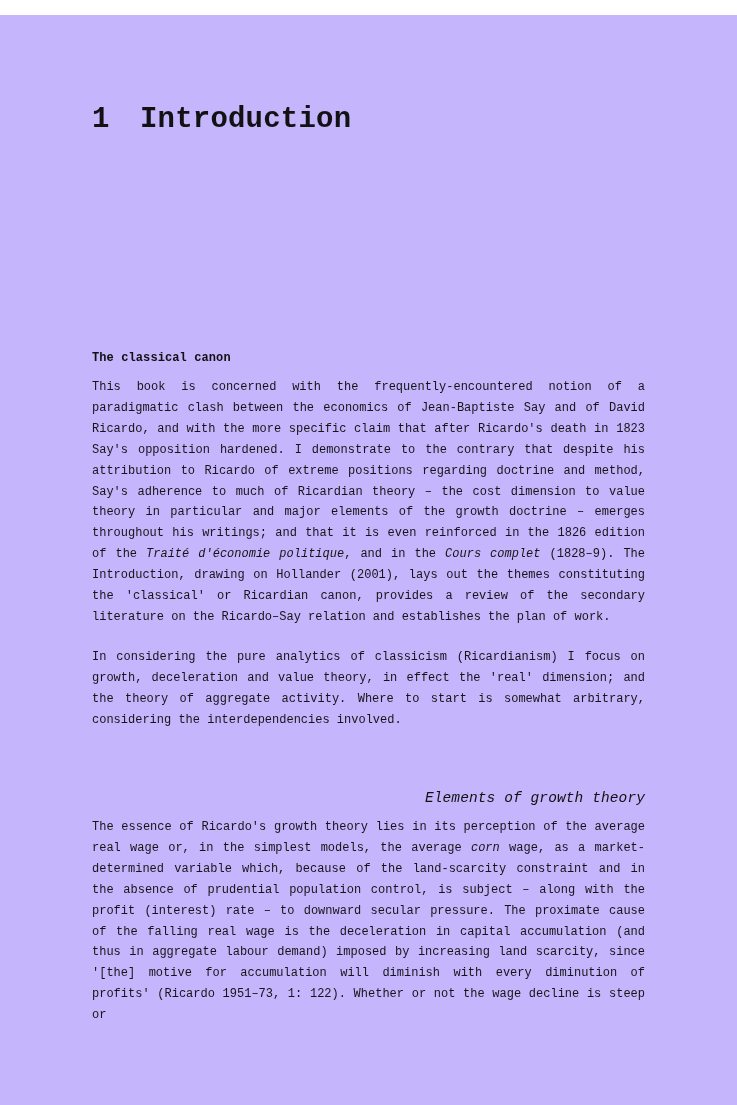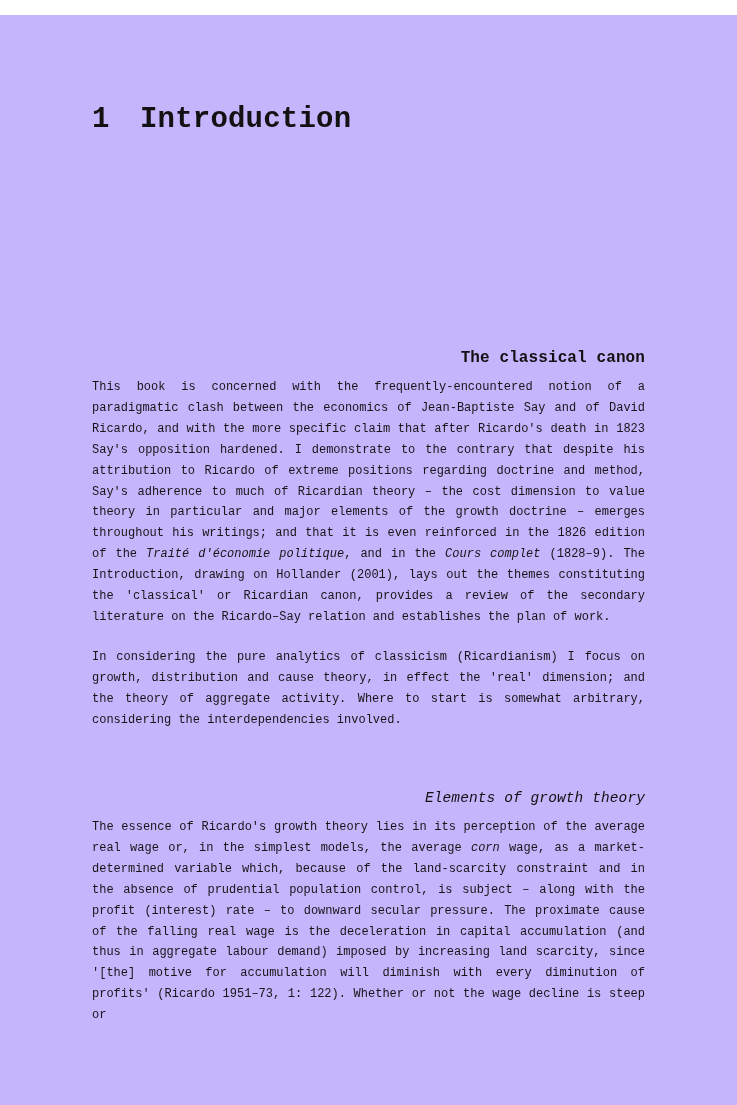--- a/index.html
+++ b/index.html
@@ -42,26 +42,25 @@
   .chapter-title {
     display: inline;
   }
   .body-block {
     position: absolute;
     left: 0;
     width: 553px;
   }
   h2.sec-a {
     margin: 0 0 9px 0;
-    font-size: 16px;
+    font-size: 12px;
     line-height: 19px;
     font-weight: bold;
     color: #111111;
     letter-spacing: 0.1px;
-    text-align: right;
   }
   h3.sec-b {
     margin: 0 0 9px 0;
     font-size: 15.5px;
     line-height: 19px;
     font-weight: bold;
     font-style: italic;
     color: #111111;
     letter-spacing: 0.1px;
   }
@@ -100,21 +99,21 @@
     <div class="chapter-head">
       <span class="chapter-num">1</span><span class="chapter-title">Introduction</span>
     </div>
 
     <div class="body-block blk-canon">
       <h2 class="sec-a">The classical canon</h2>
       <p class="para">This book is concerned with the frequently-encountered notion of a paradigmatic clash between the economics of Jean-Baptiste Say and of David Ricardo, and with the more specific claim that after Ricardo's death in 1823 Say's opposition hardened. I demonstrate to the contrary that despite his attribution to Ricardo of extreme positions regarding doctrine and method, Say's adherence to much of Ricardian theory – the cost dimension to value theory in particular and major elements of the growth doctrine – emerges throughout his writings; and that it is even reinforced in the 1826 edition of the <i>Traité d'économie politique</i>, and in the <i>Cours complet</i> (1828–9). The Introduction, drawing on Hollander (2001), lays out the themes constituting the 'classical' or Ricardian canon, provides a review of the secondary literature on the Ricardo–Say relation and establishes the plan of work.</p>
     </div>
 
     <div class="body-block blk-pure">
-      <p class="para">In considering the pure analytics of classicism (Ricardianism) I focus on growth, distribution and cause theory, in effect the 'real' dimension; and the theory of aggregate activity. Where to start is somewhat arbitrary, considering the interdependencies involved.</p>
+      <p class="para">In considering the pure analytics of classicism (Ricardianism) I focus on growth, deceleration and value theory, in effect the 'real' dimension; and the theory of aggregate activity. Where to start is somewhat arbitrary, considering the interdependencies involved.</p>
     </div>
 
     <div class="body-block blk-growth">
       <h4 class="sec-c">Elements of growth theory</h4>
       <p class="para">The essence of Ricardo's growth theory lies in its perception of the average real wage or, in the simplest models, the average <i>corn</i> wage, as a market-determined variable which, because of the land-scarcity constraint and in the absence of prudential population control, is subject – along with the profit (interest) rate – to downward secular pressure. The proximate cause of the falling real wage is the deceleration in capital accumulation (and thus in aggregate labour demand) imposed by increasing land scarcity, since '[the] motive for accumulation will diminish with every diminution of profits' (Ricardo 1951–73, 1: 122). Whether or not the wage decline is steep or</p>
     </div>
 
   </div>
 </div>
 

